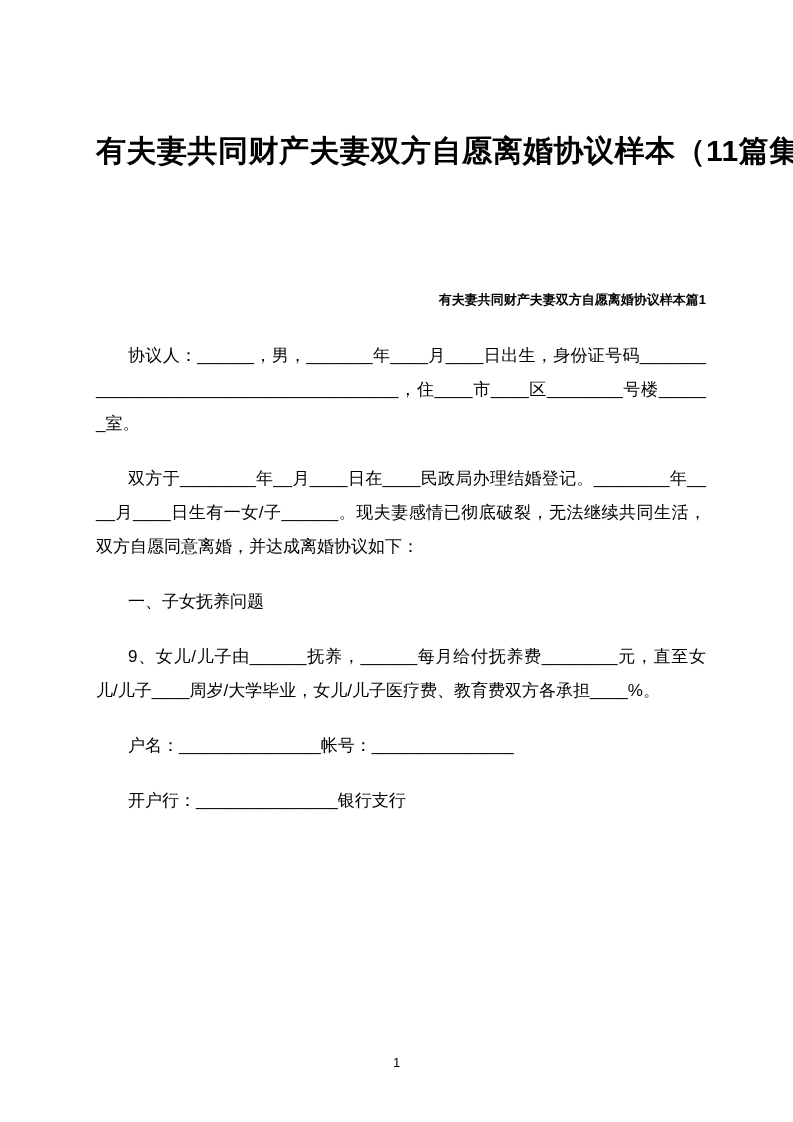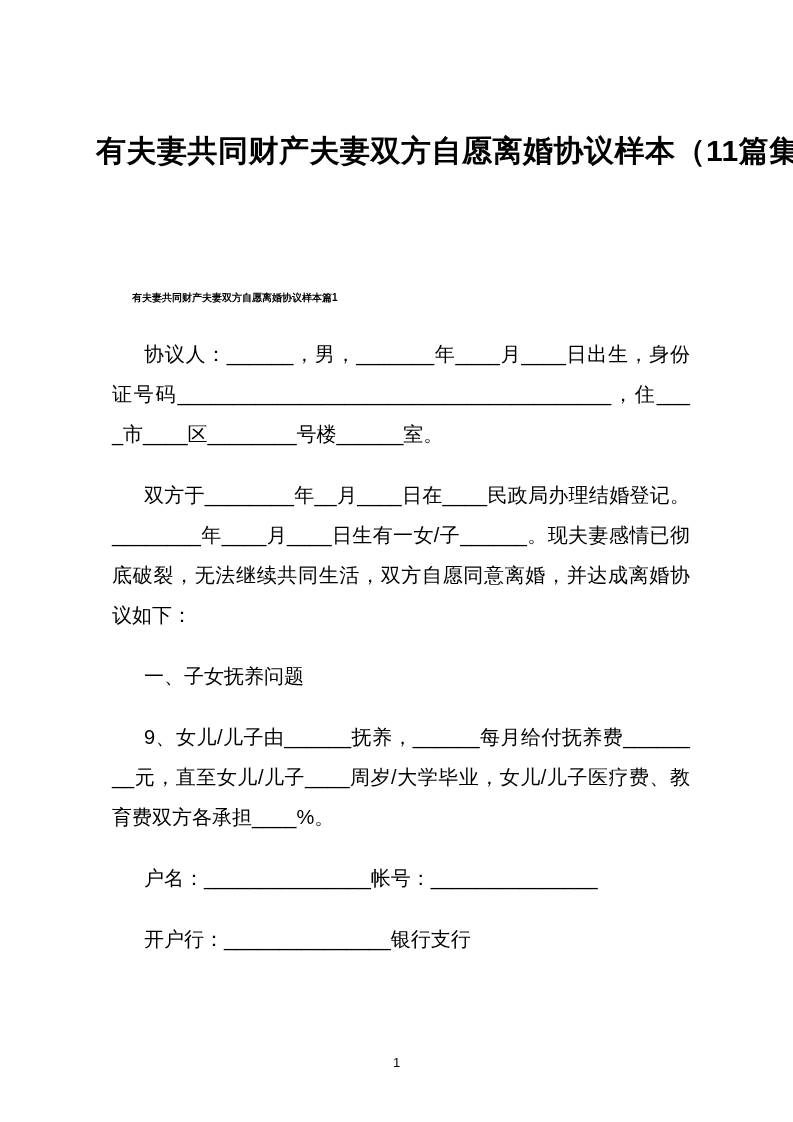--- a/index.html
+++ b/index.html
@@ -27,30 +27,31 @@
   }
   .doc-title {
     font-size: 30px;
     font-weight: bold;
     letter-spacing: 0.5px;
     margin-top: 130px;
     line-height: 1.4;
     white-space: nowrap;
   }
   .section-title {
-    font-size: 10px;
+    font-size: 13px;
     font-weight: bold;
     margin-top: 118px;
     margin-left: 36px;
     line-height: 1.6;
+    text-align: right;
   }
   p.para {
-    font-size: 20px;
+    font-size: 17px;
     line-height: 2.0;
-    margin: 16px;
+    margin: 0;
     margin-top: 21px;
     text-align: justify;
     text-justify: inter-ideograph;
     word-break: break-all;
   }
   p.indent {
     text-indent: 32px;
   }
   p.first-block {
     margin-top: 28px;

